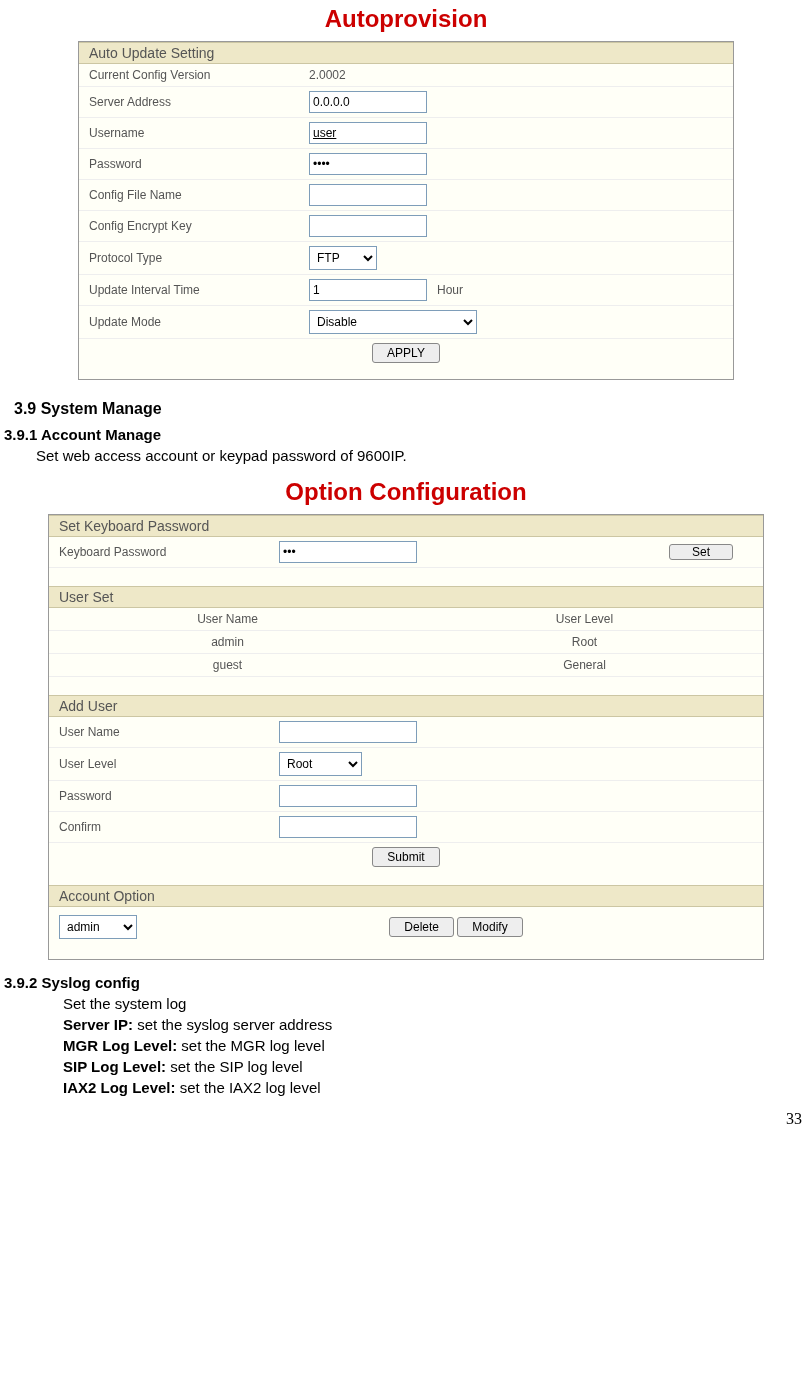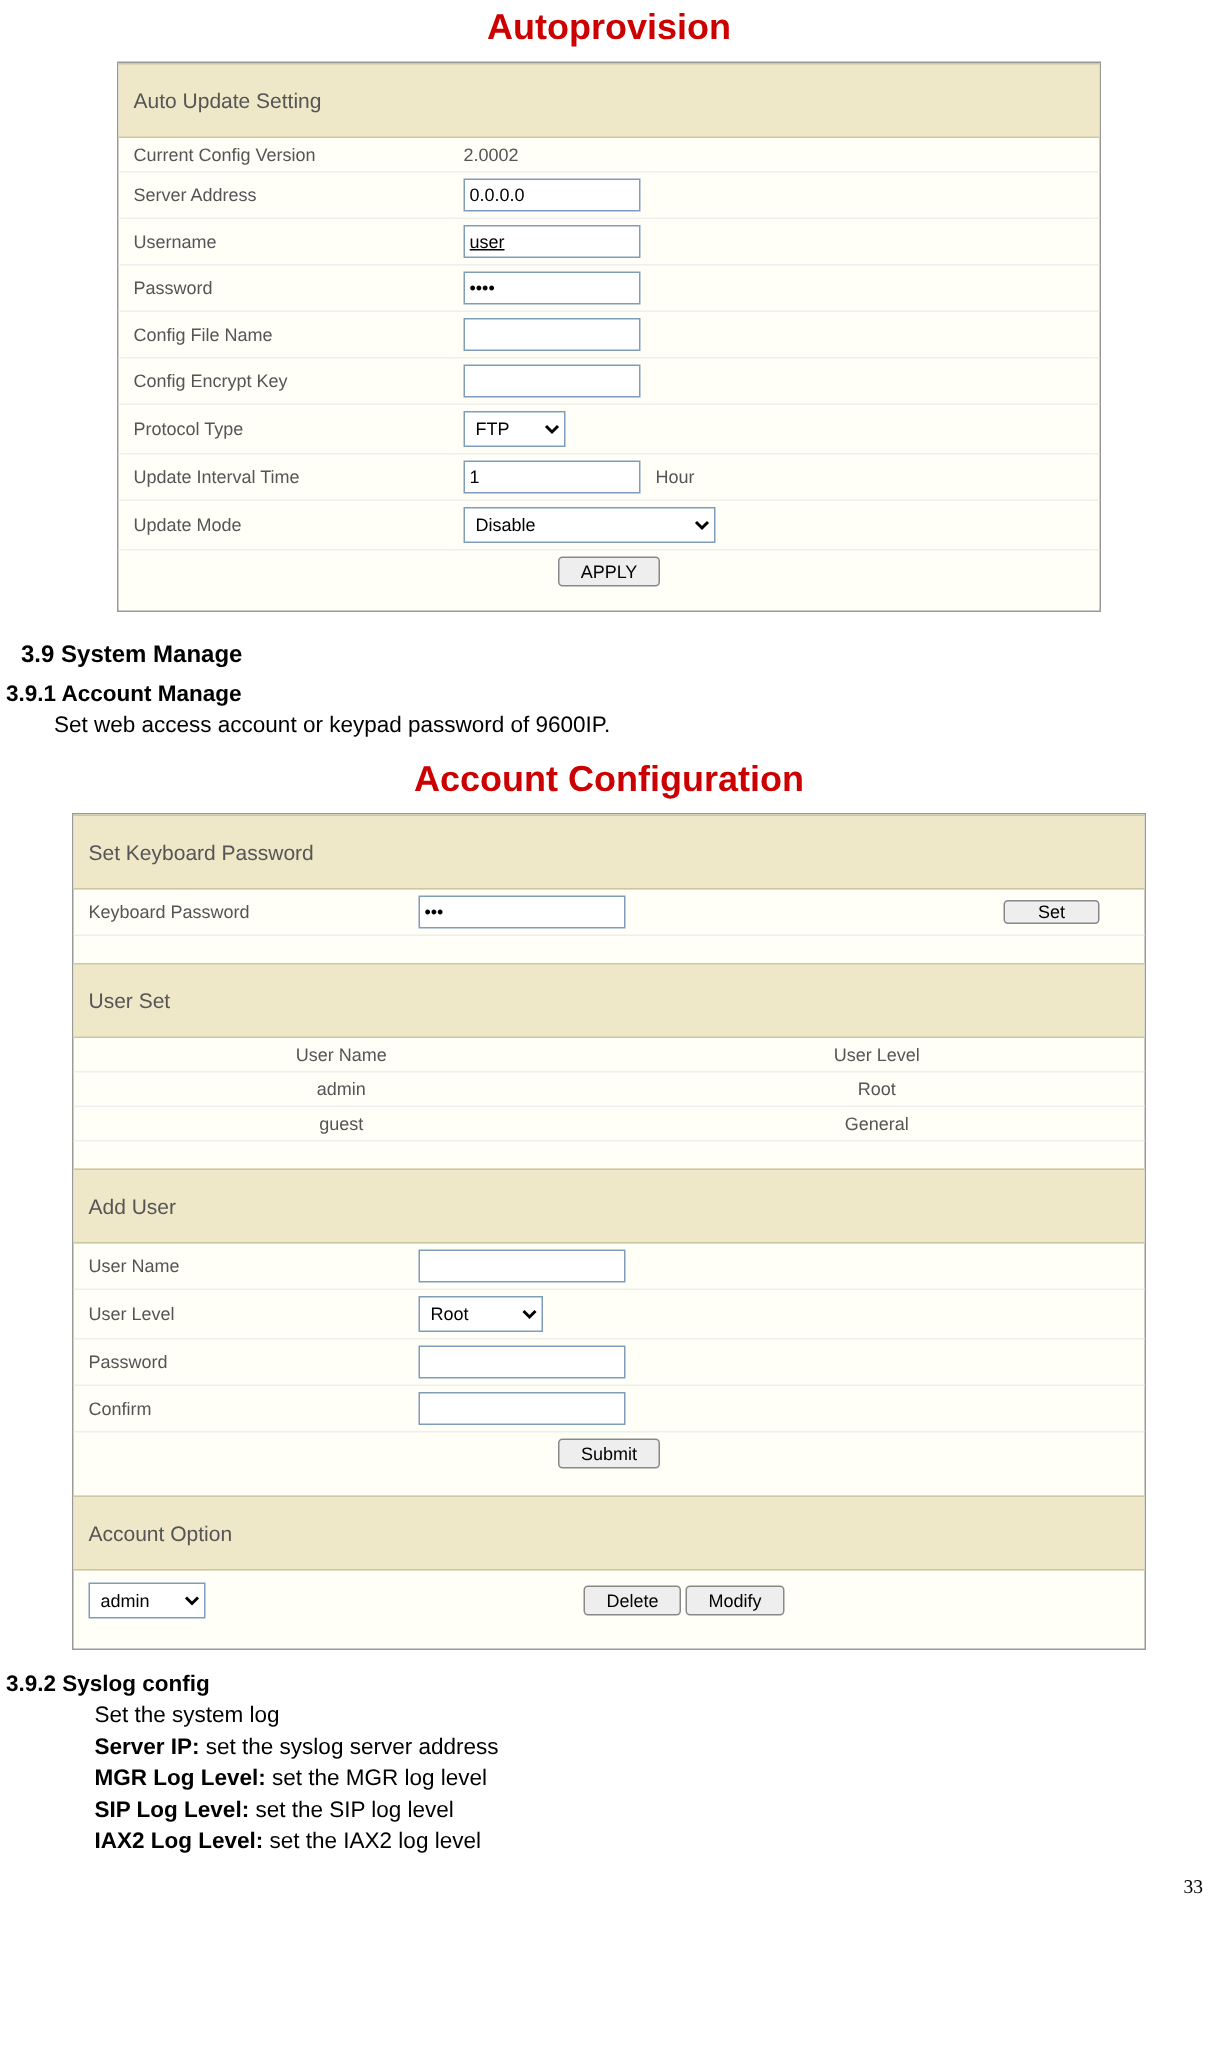--- a/index.html
+++ b/index.html
@@ -27,21 +27,21 @@
     margin: 0 78px 14px 78px;
     padding: 0;
   }
   .box2 {
     margin: 0 48px 14px 48px;
   }
   .section-header {
     background: #eee8c8;
     border-bottom: 1px solid #ccc6a3;
     border-top: 1px solid #ccc6a3;
-    padding: 16px 10px;
+    padding: 2px 10px;
     font-size: 14px;
     color: #555;
     font-family: Arial, sans-serif;
   }
   .form-table {
     width: 100%;
     border-collapse: collapse;
     font-size: 12px;
     color: #555;
     font-family: Arial, sans-serif;
@@ -103,21 +103,21 @@
     margin: 4px 0 14px 36px;
   }
   .doc-list-line {
     font-family: Verdana, Arial, sans-serif;
     font-size: 15px;
     margin: 4px 0 4px 63px;
   }
   .doc-list-line b { font-weight: bold; }
   .page-number {
     text-align: right;
-    font-size: 13px;
+    font-size: 16px;
     padding: 10px 10px 6px 0;
     font-family: "Times New Roman", serif;
   }
   .pad-bottom { padding-bottom: 12px; }
 </style>
 </head>
 <body>
 
 <div class="page">
 
@@ -180,21 +180,21 @@
       </tr>
     </tbody>
       </table>
     <div class="pad-bottom"></div>
   </div>
 
   <div class="doc-heading1">3.9 System Manage</div>
   <div class="doc-heading2">3.9.1 Account Manage</div>
   <div class="doc-para">Set web access account or keypad password of 9600IP.</div>
 
-  <div class="panel-title-red">Account Configuration</div>
+  <div class="panel-title-red">Option Configuration</div>
   <div class="outer-box box2">
 
     <div class="section-header">Set Keyboard Password</div>
     <table class="form-table">
       <tbody>
           <tr>
         <td class="label-cell">Keyboard Password</td>
         <td><input type="password" style="width: 130px;" value="aaa"></td>
         <td style="text-align:right; padding-right:30px;">
           <button class="form-button" style="padding:0 22px">Set</button>

